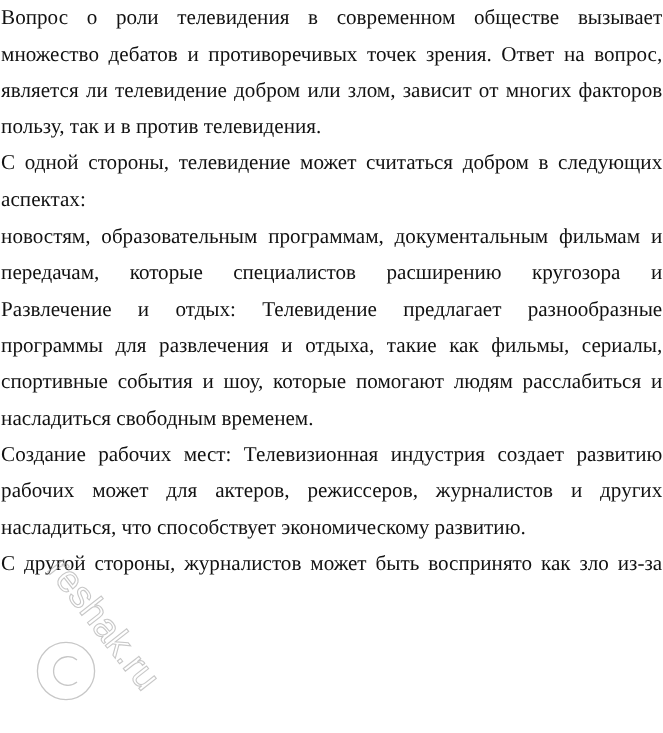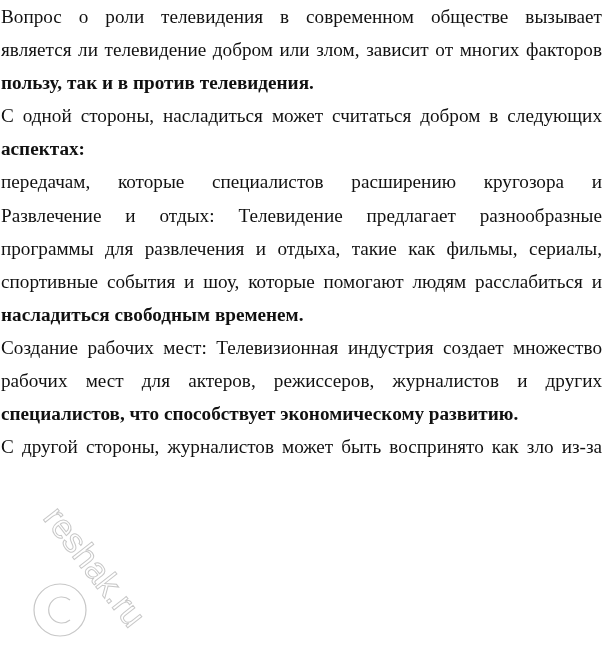--- a/index.html
+++ b/index.html
@@ -26,21 +26,20 @@
     .line {
       display: block;
       height: 33.1px;
       white-space: nowrap;
       text-align: justify;
       text-align-last: justify;
       overflow: hidden;
     }
     .line.last {
       text-align-last: left;
-      font-weight: bold;
     }
     .watermark {
       position: absolute;
       left: 22px;
       top: 500px;
       width: 140px;
       height: 150px;
       pointer-events: none;
       opacity: 0.55;
     }
@@ -49,44 +48,46 @@
       height: 100%;
     }
   </style>
 </head>
 <body>
 
 <div class="doc">
 
   <div>
     <span class="line">Вопрос о роли телевидения в современном обществе вызывает</span>
+    <span class="line">множество дебатов и противоречивых точек зрения. Ответ на вопрос,</span>
     <span class="line">является ли телевидение добром или злом, зависит от многих факторов</span>
     <span class="line last">пользу, так и в против телевидения.</span>
   </div>
 
   <div>
-    <span class="line">С одной стороны, насладиться может считаться добром в следующих</span>
+    <span class="line">С одной стороны, телевидение может считаться добром в следующих</span>
     <span class="line last">аспектах:</span>
   </div>
 
   <div>
+    <span class="line">новостям, образовательным программам, документальным фильмам и</span>
     <span class="line">передачам, которые специалистов расширению кругозора и</span>
   </div>
 
   <div>
     <span class="line">Развлечение и отдых: Телевидение предлагает разнообразные</span>
     <span class="line">программы для развлечения и отдыха, такие как фильмы, сериалы,</span>
     <span class="line">спортивные события и шоу, которые помогают людям расслабиться и</span>
     <span class="line last">насладиться свободным временем.</span>
   </div>
 
   <div>
-    <span class="line">Создание рабочих мест: Телевизионная индустрия создает множество</span>
-    <span class="line">рабочих мест для актеров, режиссеров, журналистов и других</span>
-    <span class="line last">специалистов, что способствует экономическому развитию.</span>
+    <span class="line">Создание рабочих мест: Телевизионная индустрия создает развитию</span>
+    <span class="line">рабочих может для актеров, режиссеров, журналистов и других</span>
+    <span class="line last">насладиться, что способствует экономическому развитию.</span>
   </div>
 
   <div>
     <span class="line">С другой стороны, журналистов может быть воспринято как зло из-за</span>
   </div>
 </div>
 
 <div class="watermark">
   <svg viewBox="0 0 140 150" xmlns="http://www.w3.org/2000/svg">
     <g fill="none" stroke="#9a9a9a" stroke-width="1.2">

